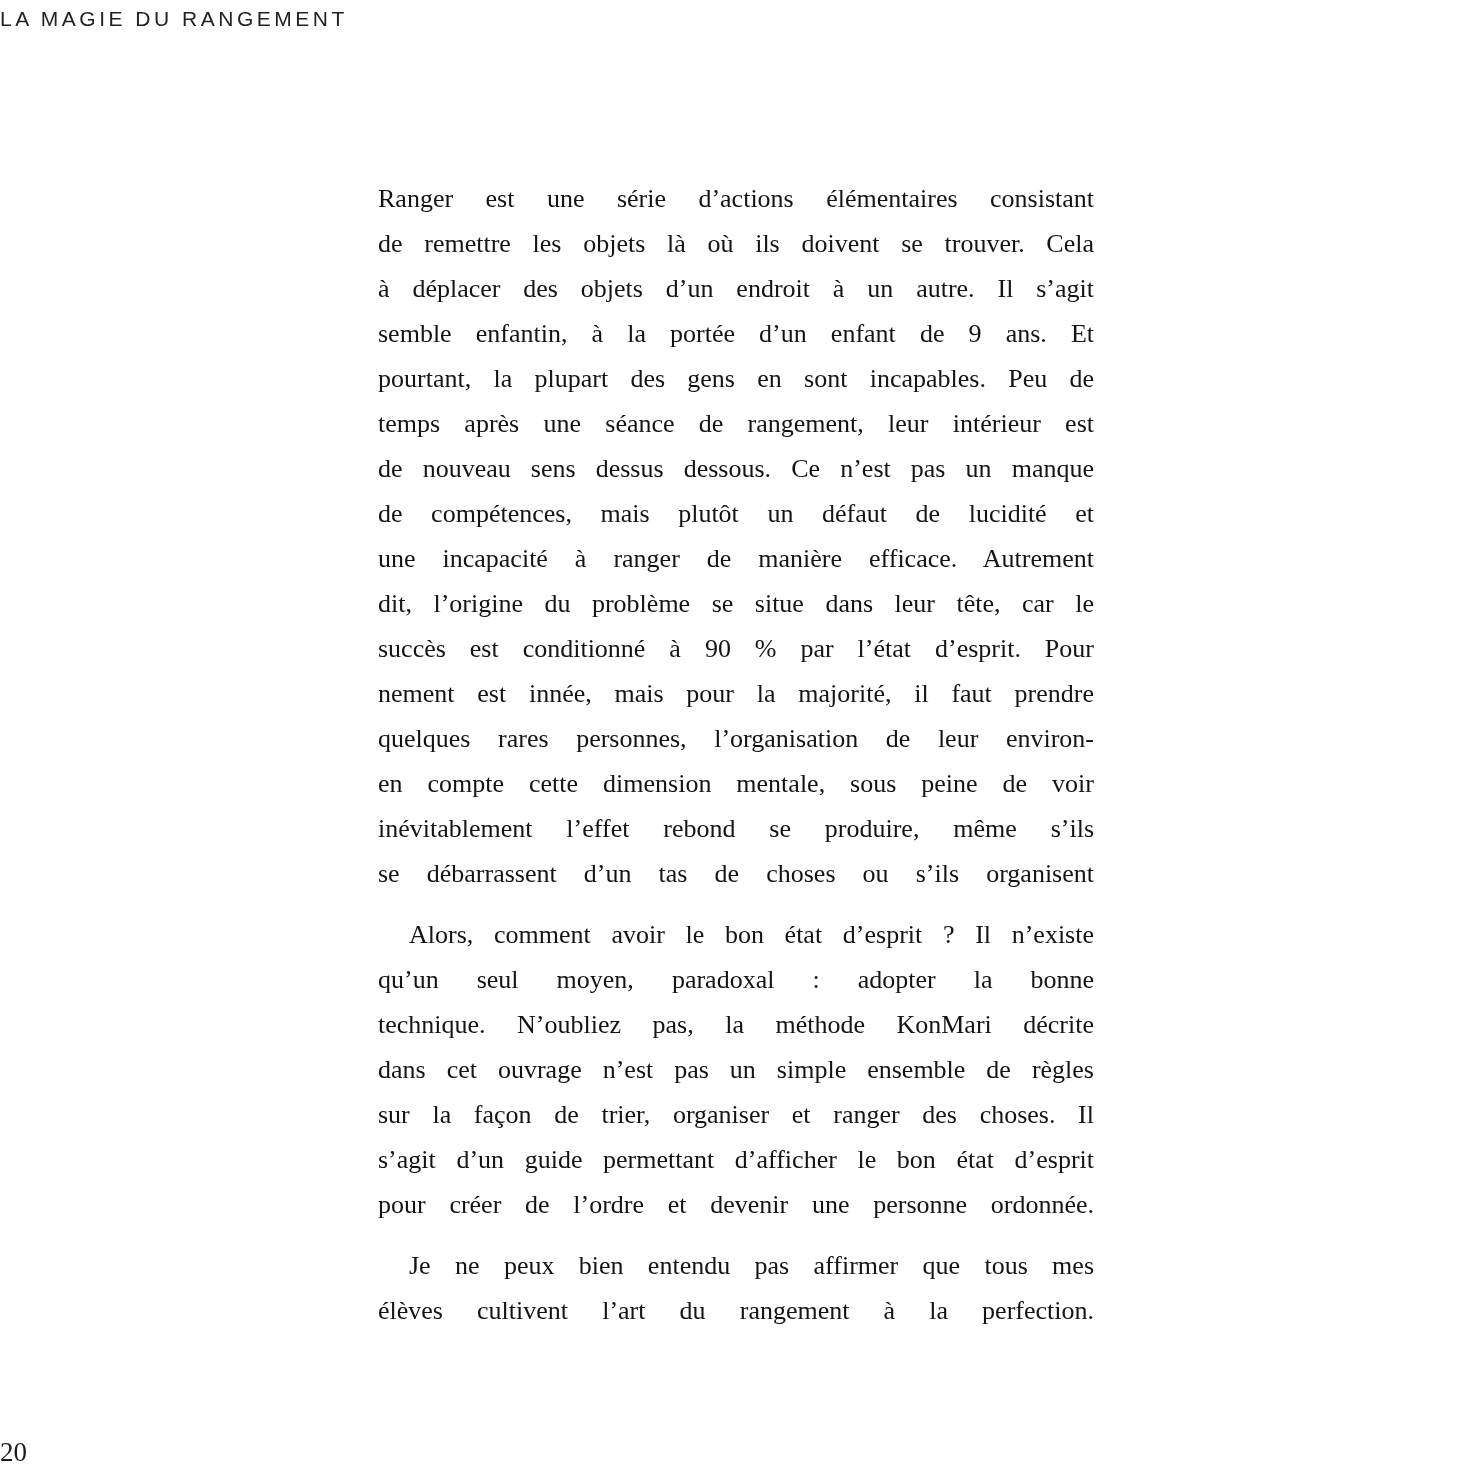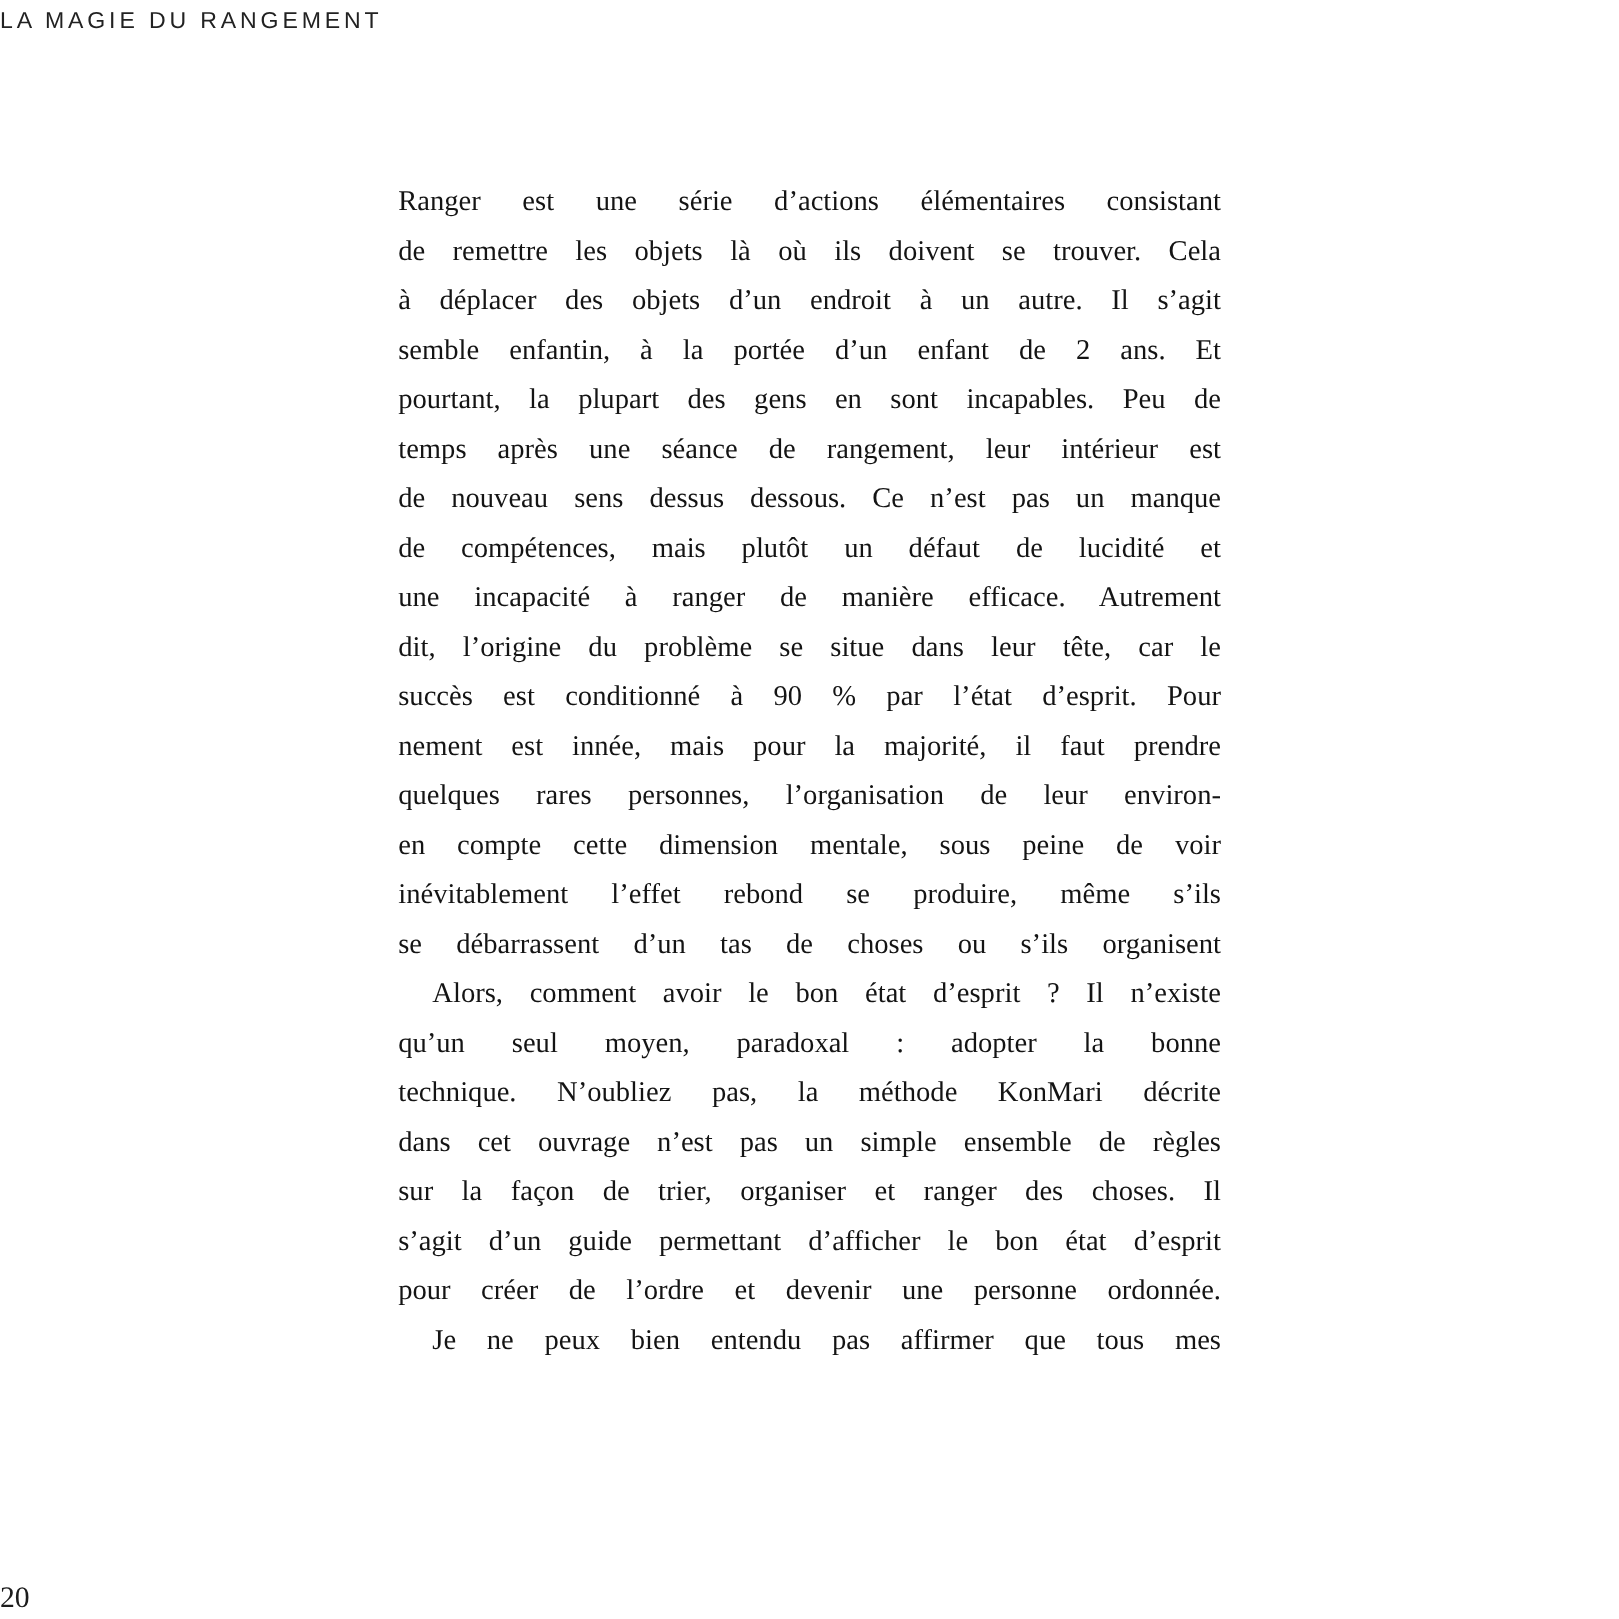--- a/index.html
+++ b/index.html
@@ -31,21 +31,21 @@
   .text-block {
     position: absolute;
     top: 160px;
     left: 362px;
     width: 748px;
     font-size: 26px;
     line-height: 45px;
     color: #141414;
   }
   .paragraph {
-    margin: 0;
+    margin: 16px;
     padding: 0;
   }
   .line {
     text-align: justify;
     text-align-last: justify;
     white-space: normal;
   }
   .line.short-last {
     text-align-last: left;
   }
@@ -66,21 +66,21 @@
 <body>
 
 <div class="page">
   <div class="running-header">LA MAGIE DU RANGEMENT</div>
 
   <div class="text-block" id="text-block">
       <div class="paragraph">
         <div class="line">Ranger est une série d’actions élémentaires consistant</div>
         <div class="line">de remettre les objets là où ils doivent se trouver. Cela</div>
         <div class="line">à déplacer des objets d’un endroit à un autre. Il s’agit</div>
-        <div class="line">semble enfantin, à la portée d’un enfant de 2 ans. Et</div>
+        <div class="line">semble enfantin, à la portée d’un enfant de 9 ans. Et</div>
         <div class="line">pourtant, la plupart des gens en sont incapables. Peu de</div>
         <div class="line">temps après une séance de rangement, leur intérieur est</div>
         <div class="line">de nouveau sens dessus dessous. Ce n’est pas un manque</div>
         <div class="line">de compétences, mais plutôt un défaut de lucidité et</div>
         <div class="line">une incapacité à ranger de manière efficace. Autrement</div>
         <div class="line">dit, l’origine du problème se situe dans leur tête, car le</div>
         <div class="line">succès est conditionné à 90 % par l’état d’esprit. Pour</div>
         <div class="line">nement est innée, mais pour la majorité, il faut prendre</div>
         <div class="line">quelques rares personnes, l’organisation de leur environ-</div>
         <div class="line">en compte cette dimension mentale, sous peine de voir</div>
@@ -91,17 +91,18 @@
         <div class="line indent">Alors, comment avoir le bon état d’esprit ? Il n’existe</div>
         <div class="line">qu’un seul moyen, paradoxal : adopter la bonne</div>
         <div class="line">technique. N’oubliez pas, la méthode KonMari décrite</div>
         <div class="line">dans cet ouvrage n’est pas un simple ensemble de règles</div>
         <div class="line">sur la façon de trier, organiser et ranger des choses. Il</div>
         <div class="line">s’agit d’un guide permettant d’afficher le bon état d’esprit</div>
         <div class="line">pour créer de l’ordre et devenir une personne ordonnée.</div>
       </div>
       <div class="paragraph">
         <div class="line indent">Je ne peux bien entendu pas affirmer que tous mes</div>
+        <div class="line">élèves cultivent l’art du rangement à la perfection.</div>
       </div>
     </div>
 
   <div class="page-number">20</div>
 </div>
 
 </body></html>

